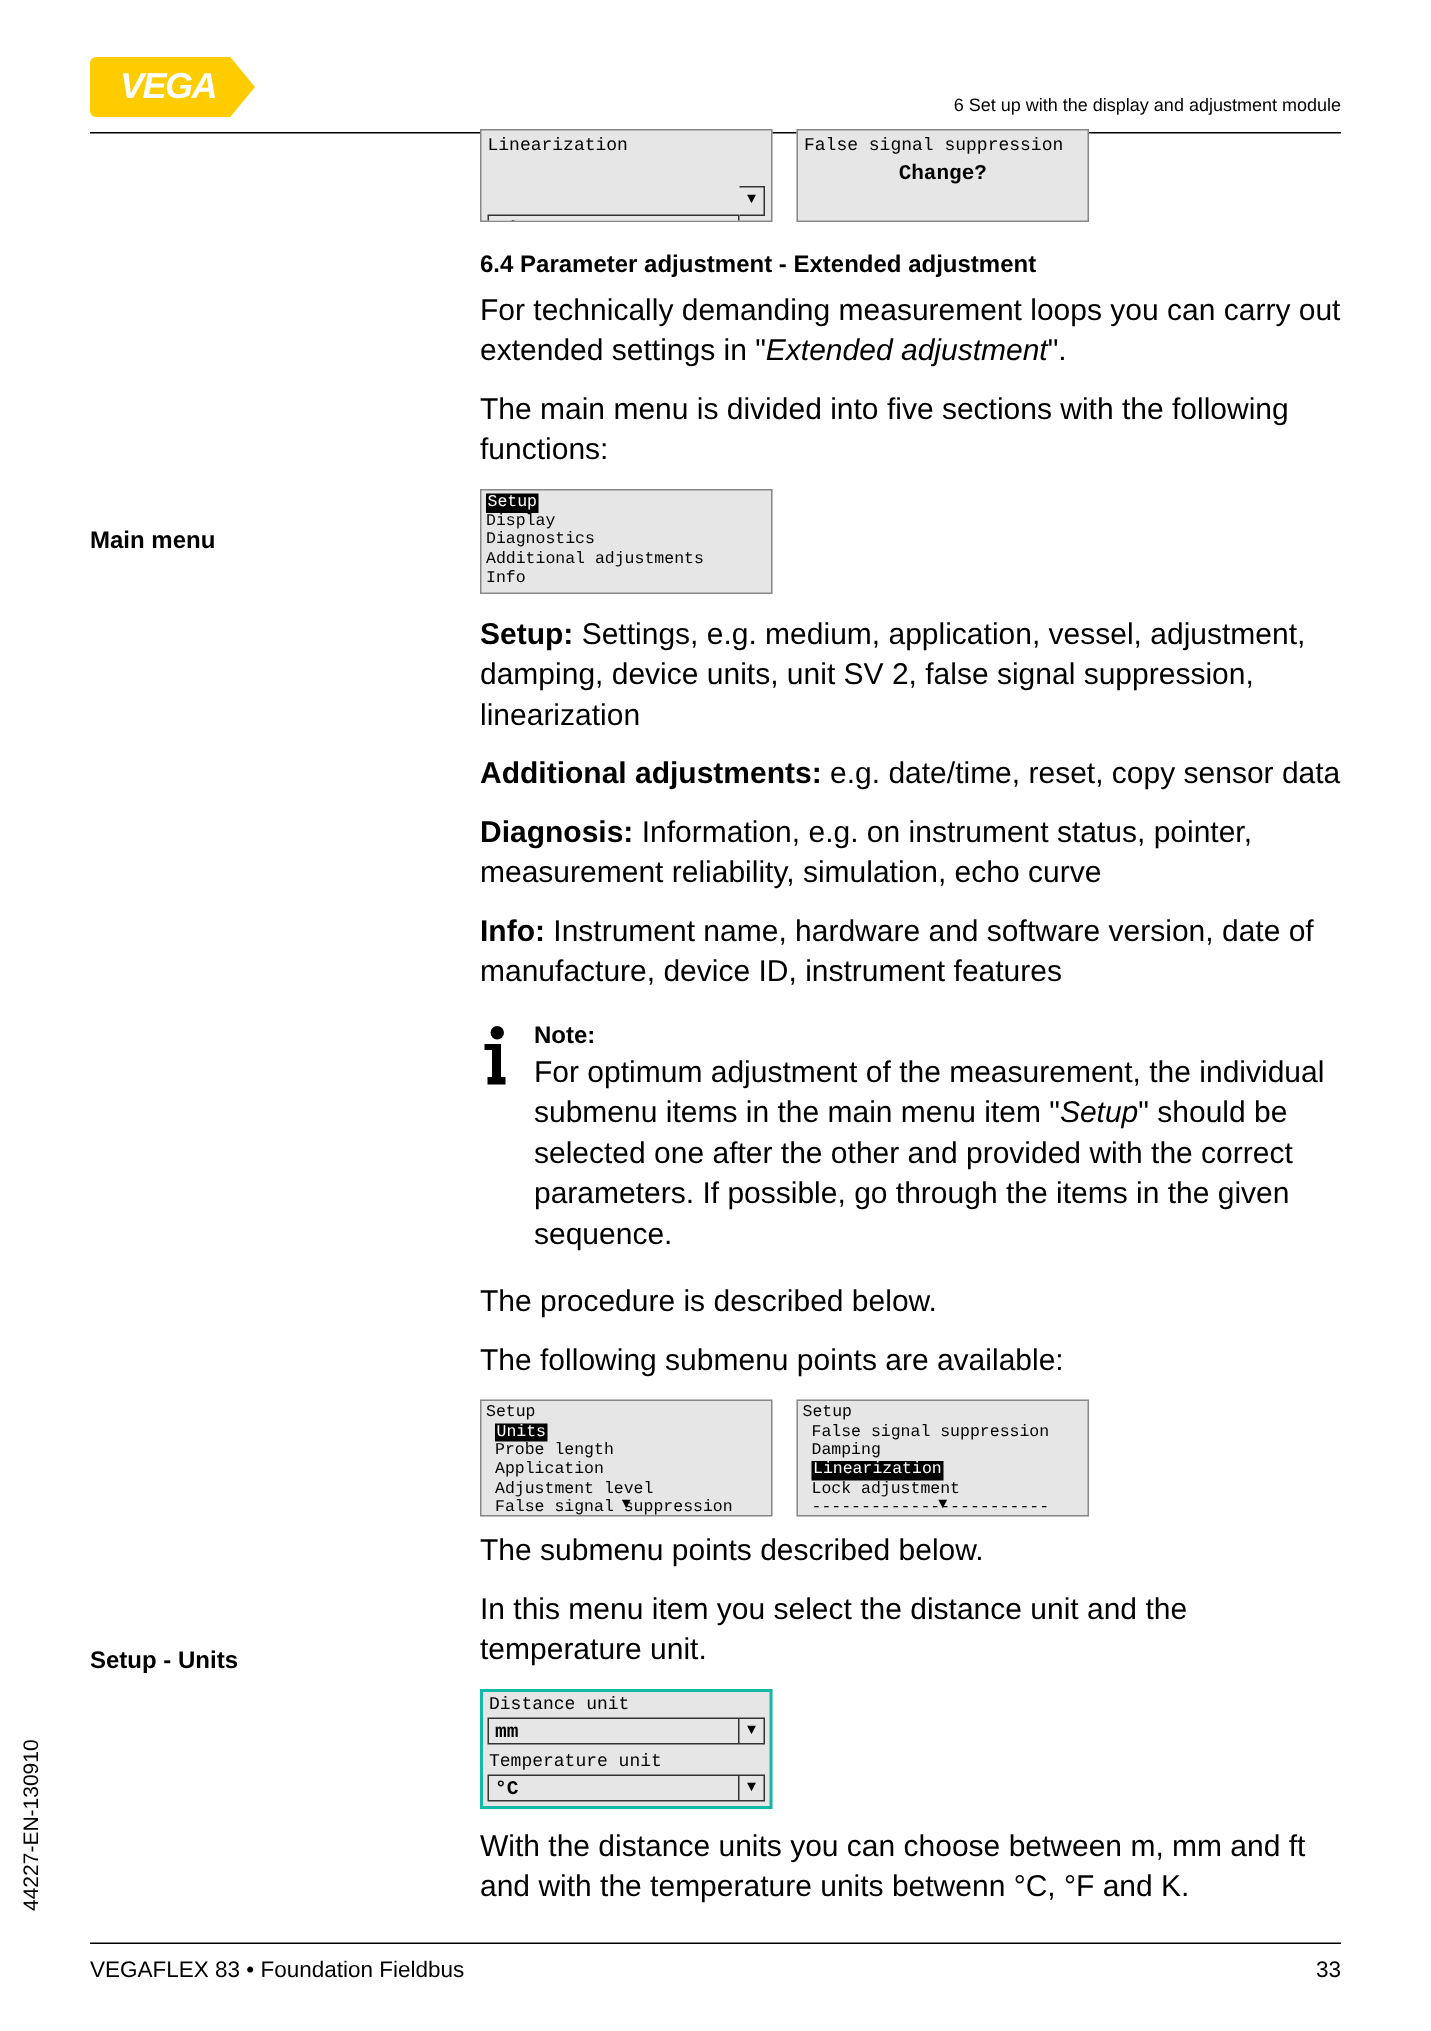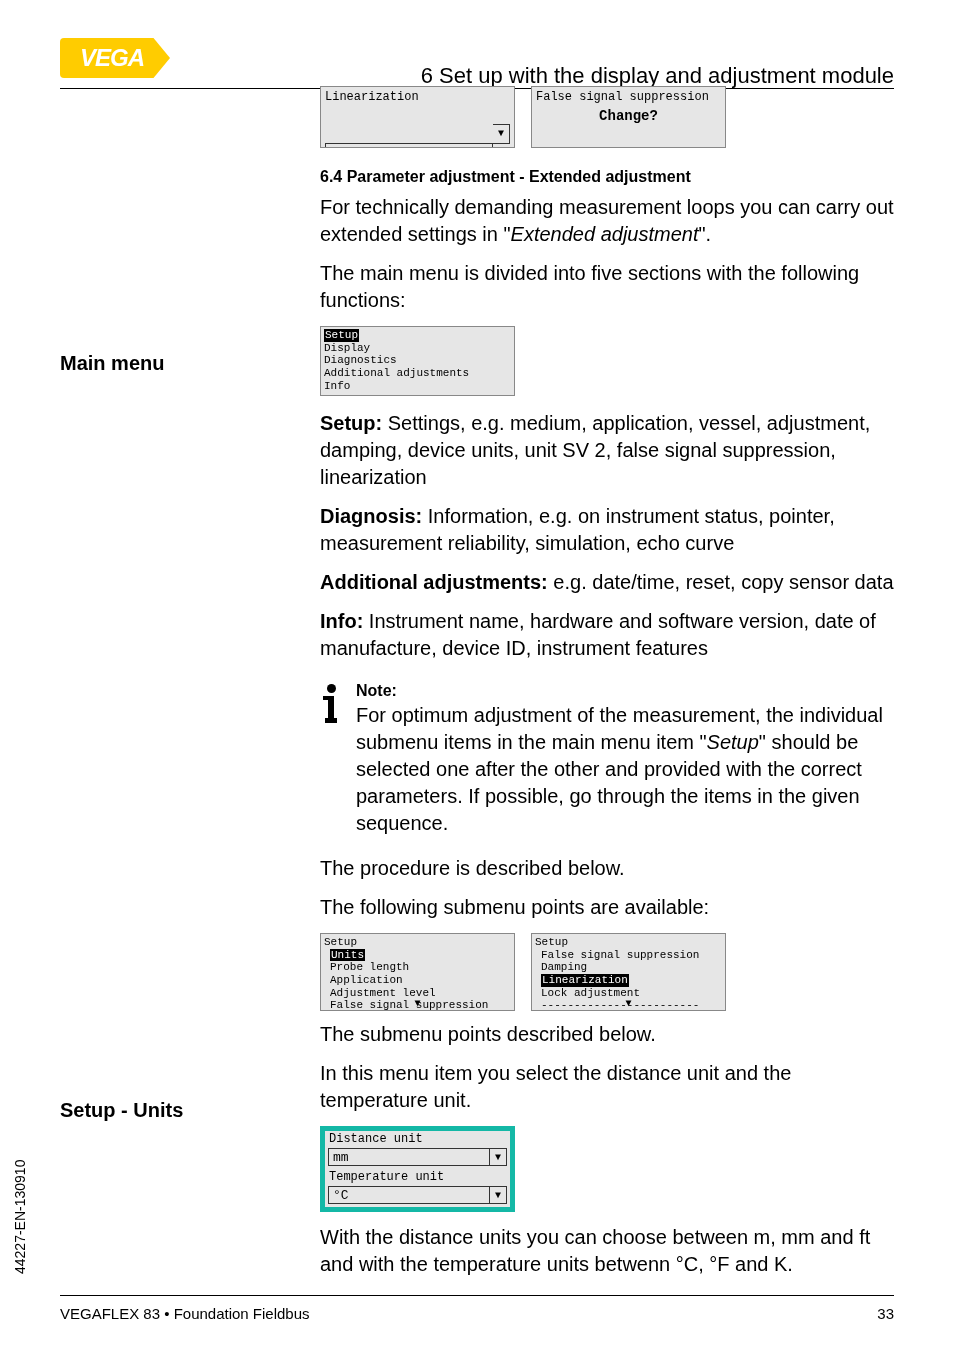--- a/index.html
+++ b/index.html
@@ -42,32 +42,32 @@
     position: absolute;
     top: 88px;
     left: 60px;
     right: 60px;
     border-top: 1px solid #000;
   }
   .header-text {
     position: absolute;
     top: 63px;
     right: 60px;
-    font-size: 22px;
+    font-size: 12px;
     text-align: right;
   }
   .content {
     margin-top: 70px;
   }
   .left-col {
     position: absolute;
     left: 60px;
     width: 200px;
     font-weight: bold;
-    font-size: 20px;
+    font-size: 16px;
   }
   .body-col {
     margin-left: 260px;
   }
   .lcd-group {
     display: flex;
     gap: 16px;
     margin-bottom: 20px;
   }
   .lcd-box {
@@ -188,40 +188,40 @@
     left: 60px;
     font-size: 15px;
   }
   .footer-right {
     position: absolute;
     bottom: 32px;
     right: 60px;
     font-size: 15px;
   }
   .unit-box {
-    border: 5px solid #14b8a6;
+    border: 2px solid #14b8a6;
     width: 195px;
     background:#e6e6e6;
     font-family:"Courier New",monospace;
     font-size:12px;
     box-sizing: border-box;
   }
   .unit-label {
     padding: 1px 4px;
   }
   .unit-field {
     border:1px solid #333;
     margin: 1px 3px 3px 3px;
     display:flex;
     align-items:center;
     height:16px;
   }
   .unit-val {
     flex:1;
-    font-weight:normal;
+    font-weight:bold;
     padding-left:4px;
     font-size:13px;
   }
   .unit-arrow {
     width:16px;
     height:16px;
     border-left:1px solid #333;
     display:flex;
     align-items:center;
     justify-content:center;
@@ -293,24 +293,24 @@
         <div>Display</div>
         <div>Diagnostics</div>
         <div>Additional adjustments</div>
         <div>Info</div>
       </div>
 
       <p class="body">
         <span class="bold">Setup:</span><span> Settings, e.g. medium, application, vessel, adjustment, damping, device units, unit SV 2, false signal suppression, linearization</span>
       </p>
       <p class="body">
+        <span class="bold">Additional adjustments:</span><span> e.g. date/time, reset, copy sensor data</span>
+      </p>
+      <p class="body">
         <span class="bold">Diagnosis:</span><span> Information, e.g. on instrument status, pointer, measurement reliability, simulation, echo curve</span>
-      </p>
-      <p class="body">
-        <span class="bold">Additional adjustments:</span><span> e.g. date/time, reset, copy sensor data</span>
       </p>
       <p class="body">
         <span class="bold">Info:</span><span> Instrument name, hardware and software version, date of manufacture, device ID, instrument features</span>
       </p>
 
       <div class="note-row">
         <div class="info-icon">
           <div class="info-dot"></div>
           <div class="info-stem"></div>
         </div>

